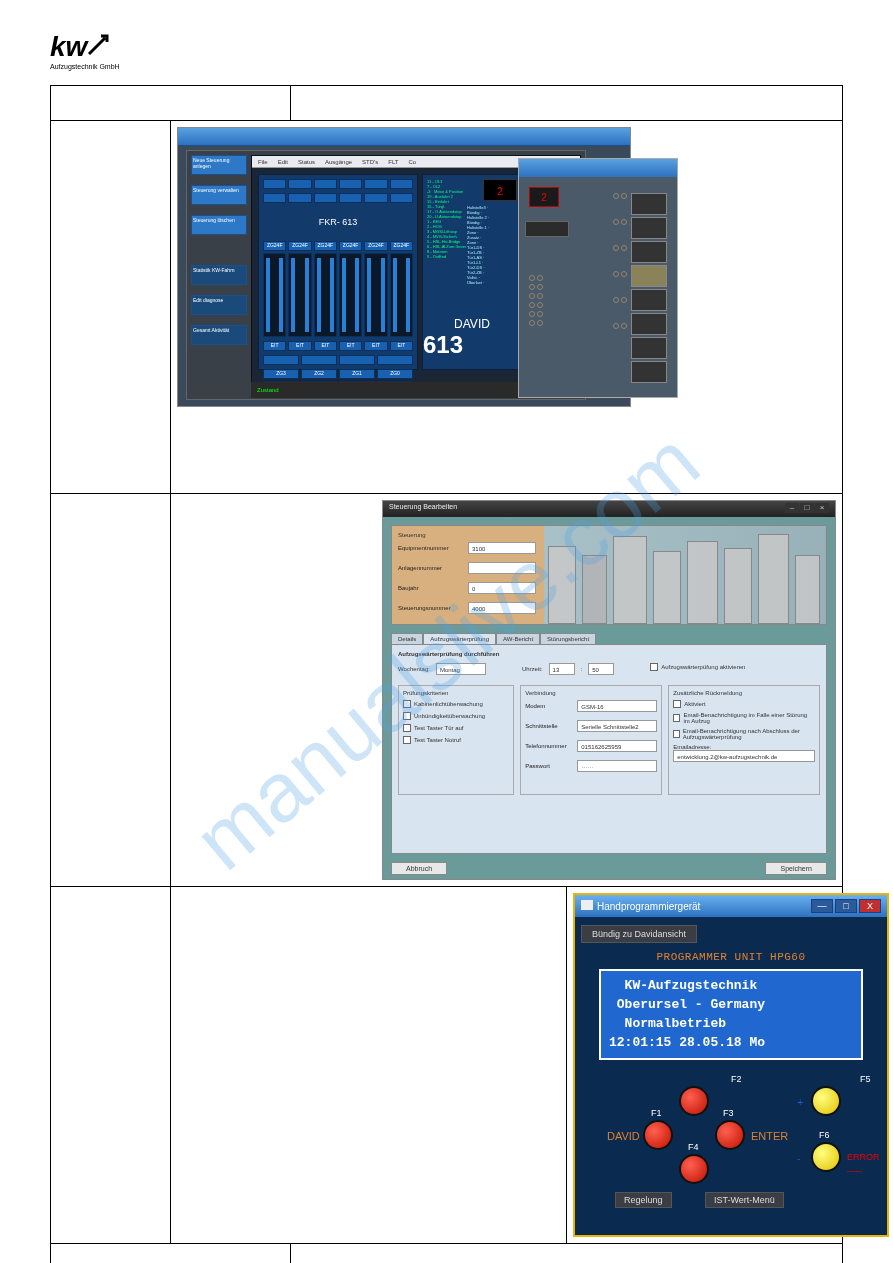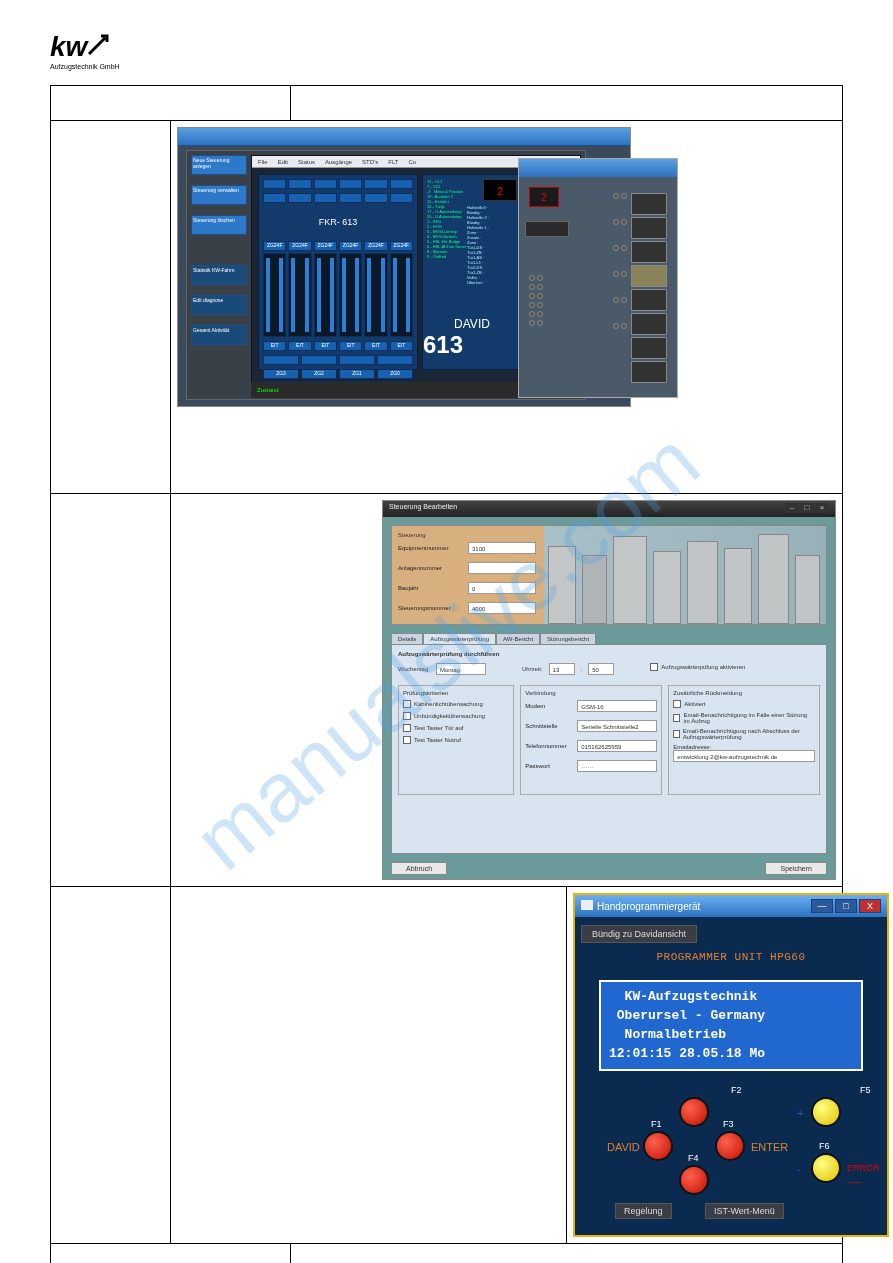--- a/index.html
+++ b/index.html
@@ -175,21 +175,21 @@
     position:relative;
     font-family: "Courier New", monospace;
     font-size:10px;
     color:#fff;
   }
   .shot3 .tbar{height:22px;background:linear-gradient(#6ab0f0,#2c72c0);display:flex;align-items:center;padding:0 6px;font-family:Arial,sans-serif;font-size:10px;justify-content:space-between;}
   .shot3 .twbtns{display:flex;gap:2px;}
   .shot3 .twbtn{width:22px;height:14px;background:#2a5a9a;border:1px solid #1a4080;text-align:center;line-height:12px;font-size:9px;}
   .shot3 .twbtn.close{background:#c03030;}
   .shot3 .back{margin:8px 6px 4px 6px;display:inline-block;background:#3a3d44;border:1px solid #555;color:#ddd;padding:3px 10px;font-family:Arial,sans-serif;font-size:9px;}
-  .shot3 .ptitle{text-align:center;color:#e08030;font-size:11px;margin:4px 0 17px 0;letter-spacing:0.5px;}
+  .shot3 .ptitle{text-align:center;color:#e08030;font-size:11px;margin:4px 0 6px 0;letter-spacing:0.5px;}
   .shot3 .lcd{margin:0 24px;background:#2068d0;border:2px solid #fff;padding:6px 8px;color:#fff;font-size:13px;line-height:1.45;font-weight:bold;}
   .shot3 .keypad{position:relative;height:170px;margin-top:8px;}
   .shot3 .klabel{position:absolute;font-size:9px;color:#fff;font-family:Arial,sans-serif;}
   .shot3 .kbtn{position:absolute;width:30px;height:30px;border-radius:50%;border:2px solid #111;}
   .shot3 .kbtn.red{background:radial-gradient(circle at 35% 35%, #ff6050, #c01000);}
   .shot3 .kbtn.yellow{background:radial-gradient(circle at 35% 35%, #ffff80, #e0c000);}
   .shot3 .sbtn{position:absolute;background:#3a3d44;border:1px solid #555;color:#ddd;padding:2px 8px;font-family:Arial,sans-serif;font-size:9px;}
   .shot3 .side{position:absolute;font-size:11px;font-family:Arial,sans-serif;}
 
   

